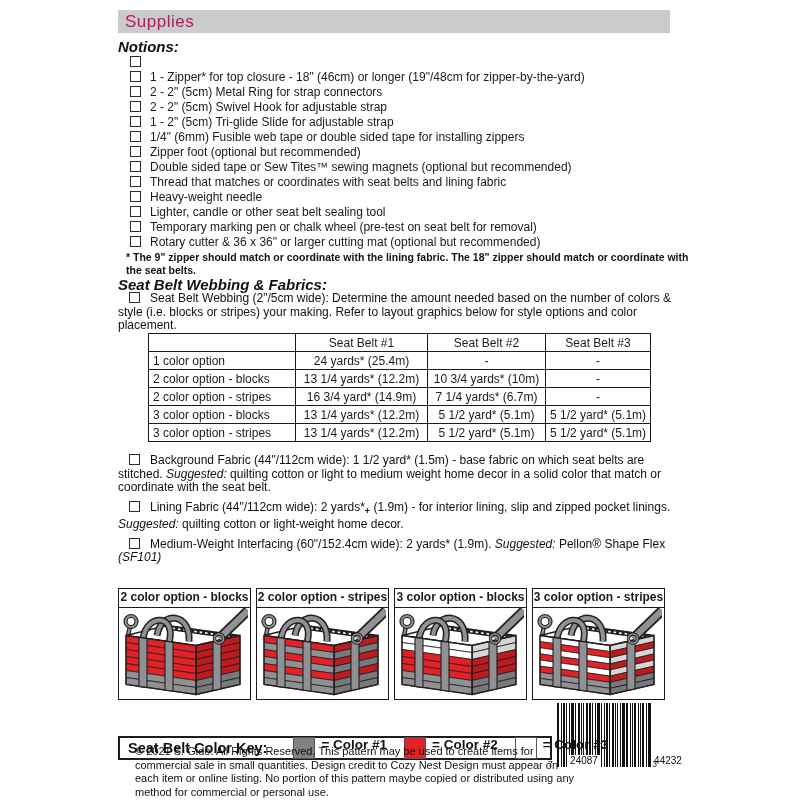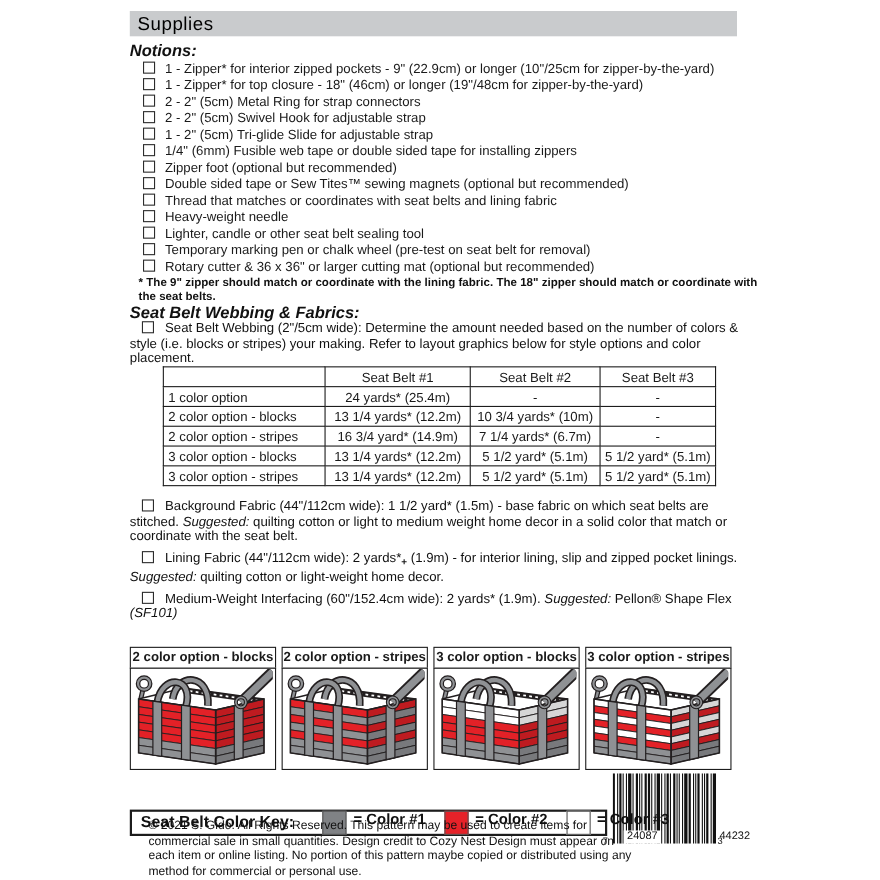--- a/index.html
+++ b/index.html
@@ -2,21 +2,21 @@
 <html><head>
 <meta charset="utf-8">
 <style>
   html,body{margin:0;padding:0;background:#fff;}
   .page{position:relative;width:800px;height:800px;background:#ffffff;
         font-family:"Liberation Sans", sans-serif;color:#1a1a1a;overflow:hidden;}
   .abs{position:absolute;}
   
   .title-bar{left:118px;top:10px;width:552px;height:23px;background:#c9cbcd;
              line-height:23px;padding-left:7px;box-sizing:border-box;
-             font-size:17px;letter-spacing:0.5px;color:#000000;}
+             font-size:17px;letter-spacing:0.5px;color:#be185d;}
   
   .sec-head{font-size:15px;font-weight:bold;font-style:italic;color:#111;}
   
   .check-item{height:15px;line-height:15px;font-size:12px;white-space:nowrap;}
   .cb{display:inline-block;width:9px;height:9px;border:1.2px solid #2c2c2c;
       background:#fff;margin-right:9px;vertical-align:-1px;box-sizing:content-box;}
   .small-note{font-size:10.5px;font-weight:bold;line-height:13px;color:#111;}
   
   .para{font-size:12px;line-height:13.5px;color:#111;}
   .para .cb{margin-left:11px;margin-right:10px;}
@@ -56,21 +56,21 @@
 </head>
 <body>
 
 <div class="page">
 
   <div class="abs title-bar">Supplies</div>
 
   <div class="abs sec-head" style="left:118px;top:38px;">Notions:</div>
 
   <div class="abs" style="left:130px;top:55px;">
-      <div class="check-item"><span class="cb"></span><span>1 - Zipper* for interior zipped pockets - 9" (22.9cm) or longer (10"/25cm for zipper-by-the-yard)</span></div>
+      <div class="check-item"><span class="cb"></span></div>
       <div class="check-item"><span class="cb"></span><span>1 - Zipper* for top closure - 18" (46cm) or longer (19"/48cm for zipper-by-the-yard)</span></div>
       <div class="check-item"><span class="cb"></span><span>2 - 2" (5cm) Metal Ring for strap connectors</span></div>
       <div class="check-item"><span class="cb"></span><span>2 - 2" (5cm) Swivel Hook for adjustable strap</span></div>
       <div class="check-item"><span class="cb"></span><span>1 - 2" (5cm) Tri-glide Slide for adjustable strap</span></div>
       <div class="check-item"><span class="cb"></span><span>1/4" (6mm) Fusible web tape or double sided tape for installing zippers</span></div>
       <div class="check-item"><span class="cb"></span><span>Zipper foot (optional but recommended)</span></div>
       <div class="check-item"><span class="cb"></span><span>Double sided tape or Sew Tites™ sewing magnets (optional but recommended)</span></div>
       <div class="check-item"><span class="cb"></span><span>Thread that matches or coordinates with seat belts and lining fabric</span></div>
       <div class="check-item"><span class="cb"></span><span>Heavy-weight needle</span></div>
       <div class="check-item"><span class="cb"></span><span>Lighter, candle or other seat belt sealing tool</span></div>

